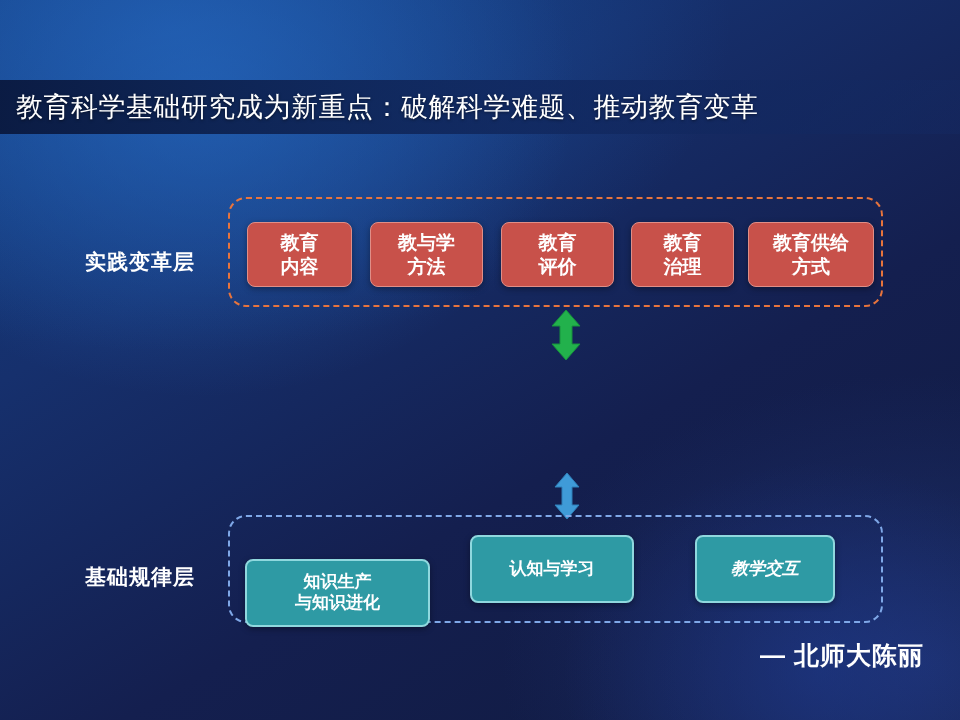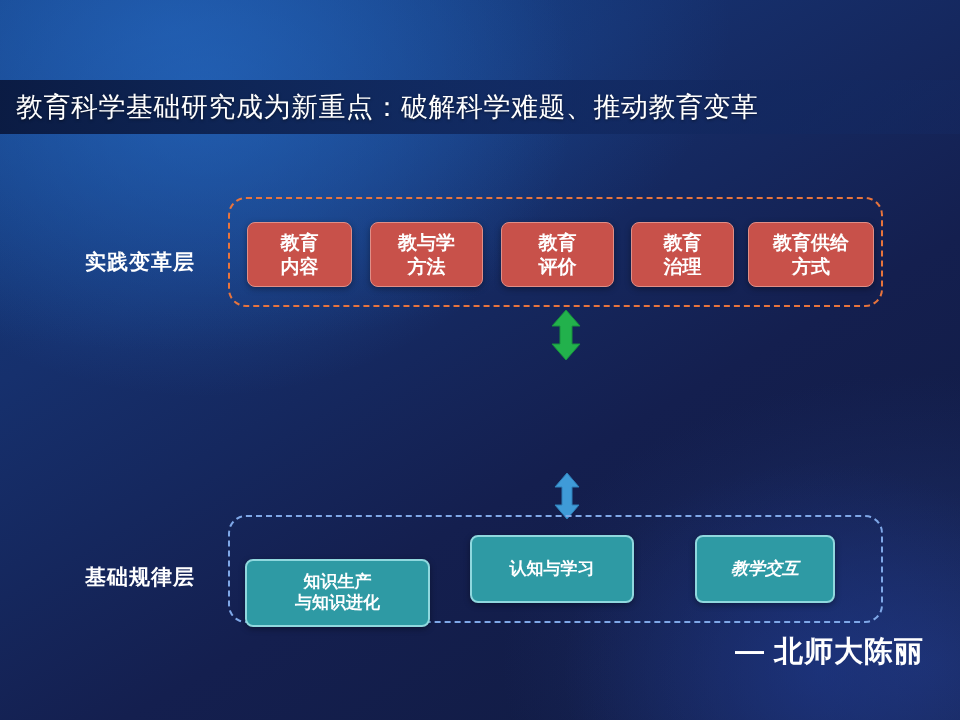--- a/index.html
+++ b/index.html
@@ -131,21 +131,21 @@
 
   .arrow {
     position: absolute;
   }
 
   .signature {
     position: absolute;
     right: 36px;
     bottom: 48px;
     color: #ffffff;
-    font-size: 29px;
+    font-size: 25px;
     font-weight: bold;
     letter-spacing: 1px;
     z-index: 3;
   }
 </style>
 </head>
 <body>
 
 <div id="slide">
 

